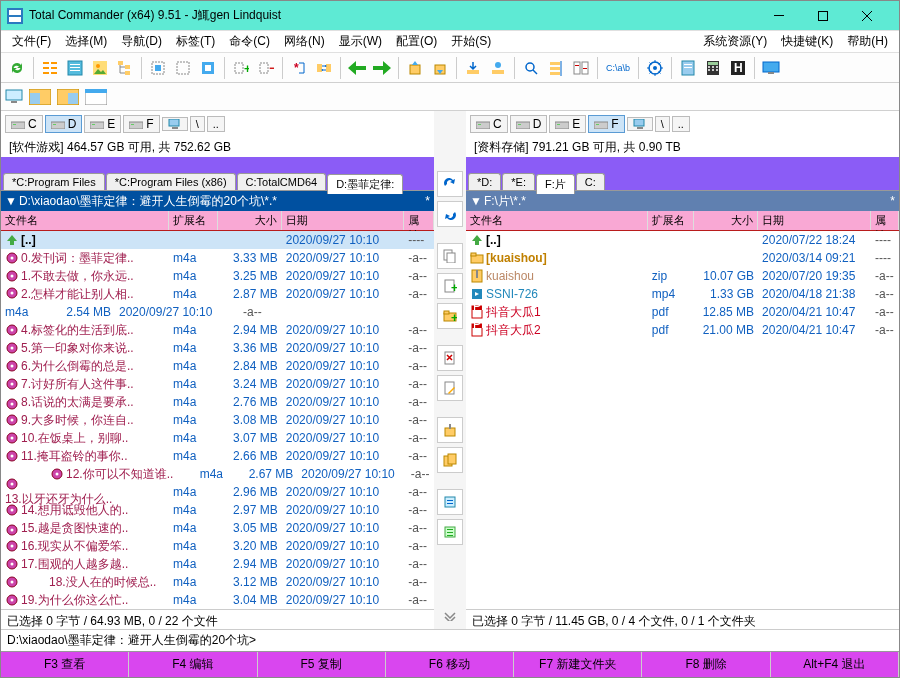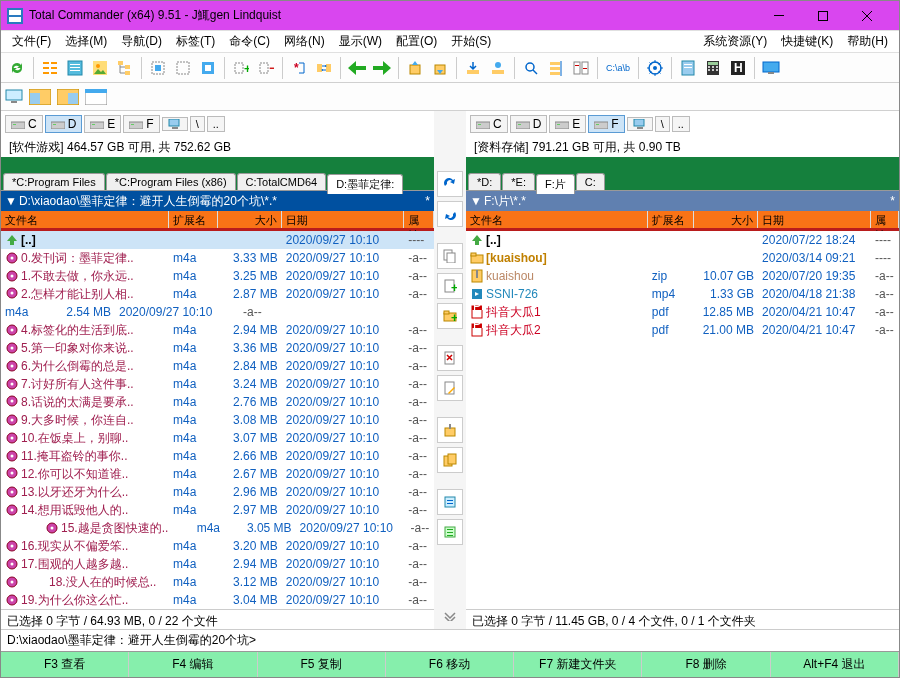--- a/index.html
+++ b/index.html
@@ -1,62 +1,62 @@
 <!DOCTYPE html>
 <html><head>
 <meta charset="utf-8">
 <style>
 * { margin:0; padding:0; box-sizing:border-box; font-family:"Microsoft YaHei","Segoe UI",sans-serif; font-size:12px; }
 body { background:#fff; width:900px; height:678px; overflow:hidden; display:flex; flex-direction:column; border:1px solid #888; }
-.titlebar { height:30px; background:#d946ef; display:flex; align-items:center; padding:0 10px 0 6px; border-bottom:1px solid #e0e0e0; }
+.titlebar { height:30px; background:#5eead4; display:flex; align-items:center; padding:0 10px 0 6px; border-bottom:1px solid #e0e0e0; }
 .titlebar .icon { width:16px; height:16px; margin-right:6px; }
 .titlebar .title { flex:1; font-size:12px; }
 .winbtns { display:flex; }
 .winbtn { width:44px; height:28px; display:flex; align-items:center; justify-content:center; }
 .menubar { height:22px; display:flex; align-items:center; padding:0 4px; background:#fff; border-bottom:1px solid #e0e0e0; }
 .menubar .menu { padding:2px 7px; cursor:default; }
 .menubar .spacer { flex:1; }
 .toolbar { height:30px; display:flex; align-items:center; padding:2px 4px; background:#fdfdfd; border-bottom:1px solid #d0d0d0; gap:1px; }
 .toolbar .tbtn { width:24px; height:24px; display:flex; align-items:center; justify-content:center; border:1px solid transparent; }
 .toolbar .sep { width:1px; height:22px; background:#ccc; margin:0 3px; }
 .toolbar2 { height:28px; display:flex; align-items:center; padding:2px 4px; background:#fdfdfd; border-bottom:1px solid #d0d0d0; gap:2px; }
 .panels { flex:1; display:flex; min-height:0; }
 .panel { flex:1; display:flex; flex-direction:column; min-width:0; }
 .midbar { width:32px; background:#f5f5f5; display:flex; flex-direction:column; align-items:center; padding-top:60px; gap:4px; }
 .midbtn { width:26px; height:26px; display:flex; align-items:center; justify-content:center; border:1px solid #ccc; background:#fff; }
 .drivebar { height:26px; display:flex; align-items:center; padding:2px 4px; gap:2px; }
 .drivebtn { display:flex; align-items:center; padding:1px 5px; border:1px solid #bbb; background:#f5f5f5; gap:3px; font-size:11px; }
 .drivebtn.active { background:#cde4f7; border-color:#5a9bd4; }
 .drivebtn .dicon { width:14px; height:10px; }
 .infobar { height:20px; padding:2px 8px; font-size:12px; display:flex; align-items:center; }
-.tabbar { height:34px; display:flex; align-items:flex-end; background:#15803d; border-bottom:1px solid #999; padding-left:2px; }
+.tabbar { height:34px; display:flex; align-items:flex-end; background:#8b5cf6; border-bottom:1px solid #999; padding-left:2px; }
 .tab { padding:2px 8px; border:1px solid #999; border-bottom:none; background:#f0f0f0; margin-right:1px; font-size:11px; white-space:nowrap; border-radius:3px 3px 0 0; }
 .tab.active { background:#fff; font-weight:400; position:relative; top:4px; }
 .tab.locked::before { content:"*"; }
 .pathbar { height:20px; background:#0050a0; color:#fff; display:flex; align-items:center; padding:0 4px; font-size:12px; }
 .pathbar.inactive { background:#6080b0; }
 .pathbar .arrow { margin-right:2px; }
-.listhdr { height:20px; display:flex; background:#f97316; border-bottom:3px solid #b91c1c; }
+.listhdr { height:20px; display:flex; background:#f9a8d4; border-bottom:1px solid #b91c1c; }
 .listhdr .col { padding:2px 4px; border-right:1px solid #ddd; font-size:11px; }
 .filelist { flex:1; overflow-y:auto; background:#fff; }
 .frow { display:flex; height:18px; align-items:center; font-size:12px; }
 .frow.sel { background:#cde4f7; }
 .frow .c { padding:0 4px; white-space:nowrap; overflow:hidden; text-overflow:ellipsis; }
 .frow .fn { color:#a02050; }
 .frow .updir { color:#000; font-weight:bold; }
 .frow .ext { color:#1060c0; }
 .frow .sz { color:#1060c0; text-align:right; }
 .frow .dt { color:#1060c0; }
 .frow .at { color:#555; }
 .frow .fldr { color:#c08000; font-weight:bold; }
 .ficon { width:14px; height:14px; margin-right:2px; flex-shrink:0; }
 .selinfo { height:20px; padding:3px 6px; font-size:12px; border-top:1px solid #ccc; }
 .cmdline { height:22px; padding:2px 6px; display:flex; align-items:center; border-top:1px solid #ccc; font-size:12px; }
 .fnkeys { height:26px; display:flex; border-top:1px solid #999; }
-.fnkey { flex:1; display:flex; align-items:center; justify-content:center; border-right:1px solid #ccc; font-size:12px; background:#86efac; }
+.fnkey { flex:1; display:flex; align-items:center; justify-content:center; border-right:1px solid #ccc; font-size:12px; background:#d946ef; }
 .cn { width:170px; } .ce { width:50px; } .cs { width:64px; text-align:right; } .cd { width:124px; } .ca { width:30px; }
 .cn2 { width:200px; } .ce2 { width:50px; } .cs2 { width:70px; text-align:right; } .cd2 { width:124px; } .ca2 { width:30px; }
 svg { display:block; }
 </style>
 </head>
 <body>
 
 <div class="titlebar">
   <svg class="icon" viewBox="0 0 16 16">
       <rect width="16" height="16" fill="#2a7ac0"></rect>
@@ -478,21 +478,21 @@
               <circle cx="7" cy="7" r="1.5" fill="#fff"></circle>
             </svg>
             <span class="fn">7.讨好所有人这件事..</span>
           </div>
           <div class="c ce ext">m4a</div>
           <div class="c cs sz">3.24 MB</div>
           <div class="c cd dt">2020/09/27 10:10</div>
           <div class="c ca at">-a--</div>
         </div>
         <div class="frow">
-          <div class="c cn" style="display:flex;align-items:flex-start;">
+          <div class="c cn" style="display:flex;align-items:flex-end;">
             <svg class="ficon" viewBox="0 0 14 14">
               <circle cx="7" cy="7" r="5" fill="#c4a" stroke="#802"></circle>
               <circle cx="7" cy="7" r="1.5" fill="#fff"></circle>
             </svg>
             <span class="fn">8.话说的太满是要承..</span>
           </div>
           <div class="c ce ext">m4a</div>
           <div class="c cs sz">2.76 MB</div>
           <div class="c cd dt">2020/09/27 10:10</div>
           <div class="c ca at">-a--</div>
@@ -530,34 +530,34 @@
               <circle cx="7" cy="7" r="1.5" fill="#fff"></circle>
             </svg>
             <span class="fn">11.掩耳盗铃的事你..</span>
           </div>
           <div class="c ce ext">m4a</div>
           <div class="c cs sz">2.66 MB</div>
           <div class="c cd dt">2020/09/27 10:10</div>
           <div class="c ca at">-a--</div>
         </div>
         <div class="frow">
-          <div class="c cn" style="display:flex;">
+          <div class="c cn" style="display:flex;align-items:center;margin-left:45px;">
             <svg class="ficon" viewBox="0 0 14 14">
               <circle cx="7" cy="7" r="5" fill="#c4a" stroke="#802"></circle>
               <circle cx="7" cy="7" r="1.5" fill="#fff"></circle>
             </svg>
             <span class="fn">12.你可以不知道谁..</span>
           </div>
           <div class="c ce ext">m4a</div>
           <div class="c cs sz">2.67 MB</div>
           <div class="c cd dt">2020/09/27 10:10</div>
           <div class="c ca at">-a--</div>
         </div>
         <div class="frow">
-          <div class="c cn" style="display:flex;align-items:center;">
+          <div class="c cn" style="display:flex;flex-direction:column;">
             <svg class="ficon" viewBox="0 0 14 14">
               <circle cx="7" cy="7" r="5" fill="#c4a" stroke="#802"></circle>
               <circle cx="7" cy="7" r="1.5" fill="#fff"></circle>
             </svg>
             <span class="fn">13.以牙还牙为什么..</span>
           </div>
           <div class="c ce ext">m4a</div>
           <div class="c cs sz">2.96 MB</div>
           <div class="c cd dt">2020/09/27 10:10</div>
           <div class="c ca at">-a--</div>
@@ -569,21 +569,21 @@
               <circle cx="7" cy="7" r="1.5" fill="#fff"></circle>
             </svg>
             <span class="fn">14.想用诋毁他人的..</span>
           </div>
           <div class="c ce ext">m4a</div>
           <div class="c cs sz">2.97 MB</div>
           <div class="c cd dt">2020/09/27 10:10</div>
           <div class="c ca at">-a--</div>
         </div>
         <div class="frow">
-          <div class="c cn" style="display:flex;align-items:center;margin-left:40px;">
+          <div class="c cn" style="display:flex;align-items:flex-end;">
             <svg class="ficon" viewBox="0 0 14 14">
               <circle cx="7" cy="7" r="5" fill="#c4a" stroke="#802"></circle>
               <circle cx="7" cy="7" r="1.5" fill="#fff"></circle>
             </svg>
             <span class="fn">15.越是贪图快速的..</span>
           </div>
           <div class="c ce ext">m4a</div>
           <div class="c cs sz">3.05 MB</div>
           <div class="c cd dt">2020/09/27 10:10</div>
           <div class="c ca at">-a--</div>

